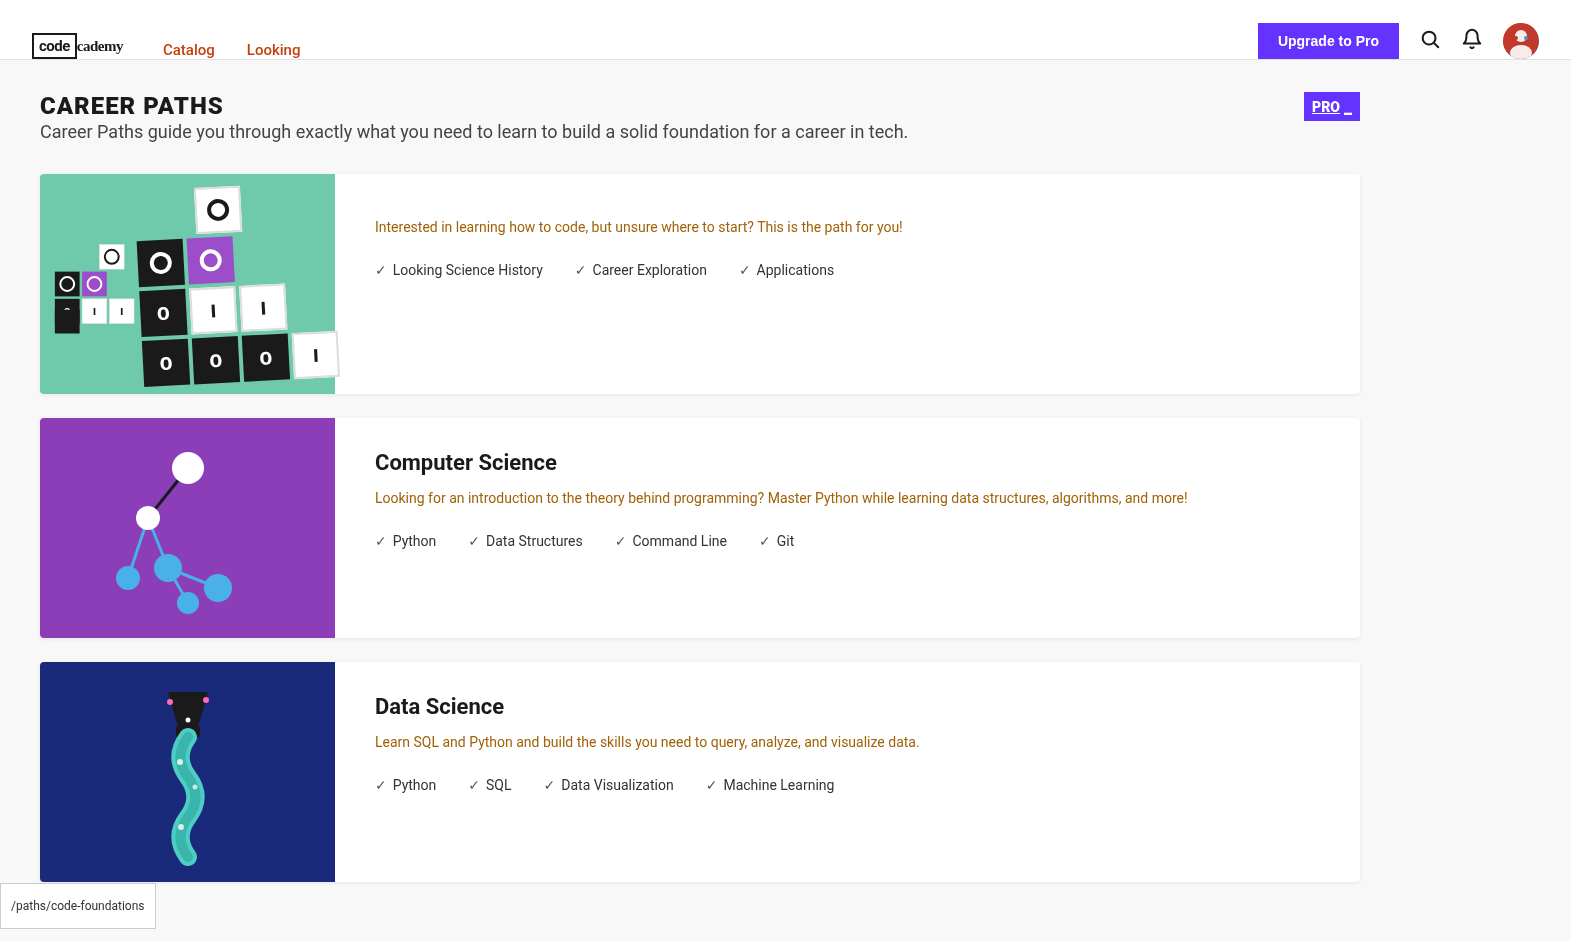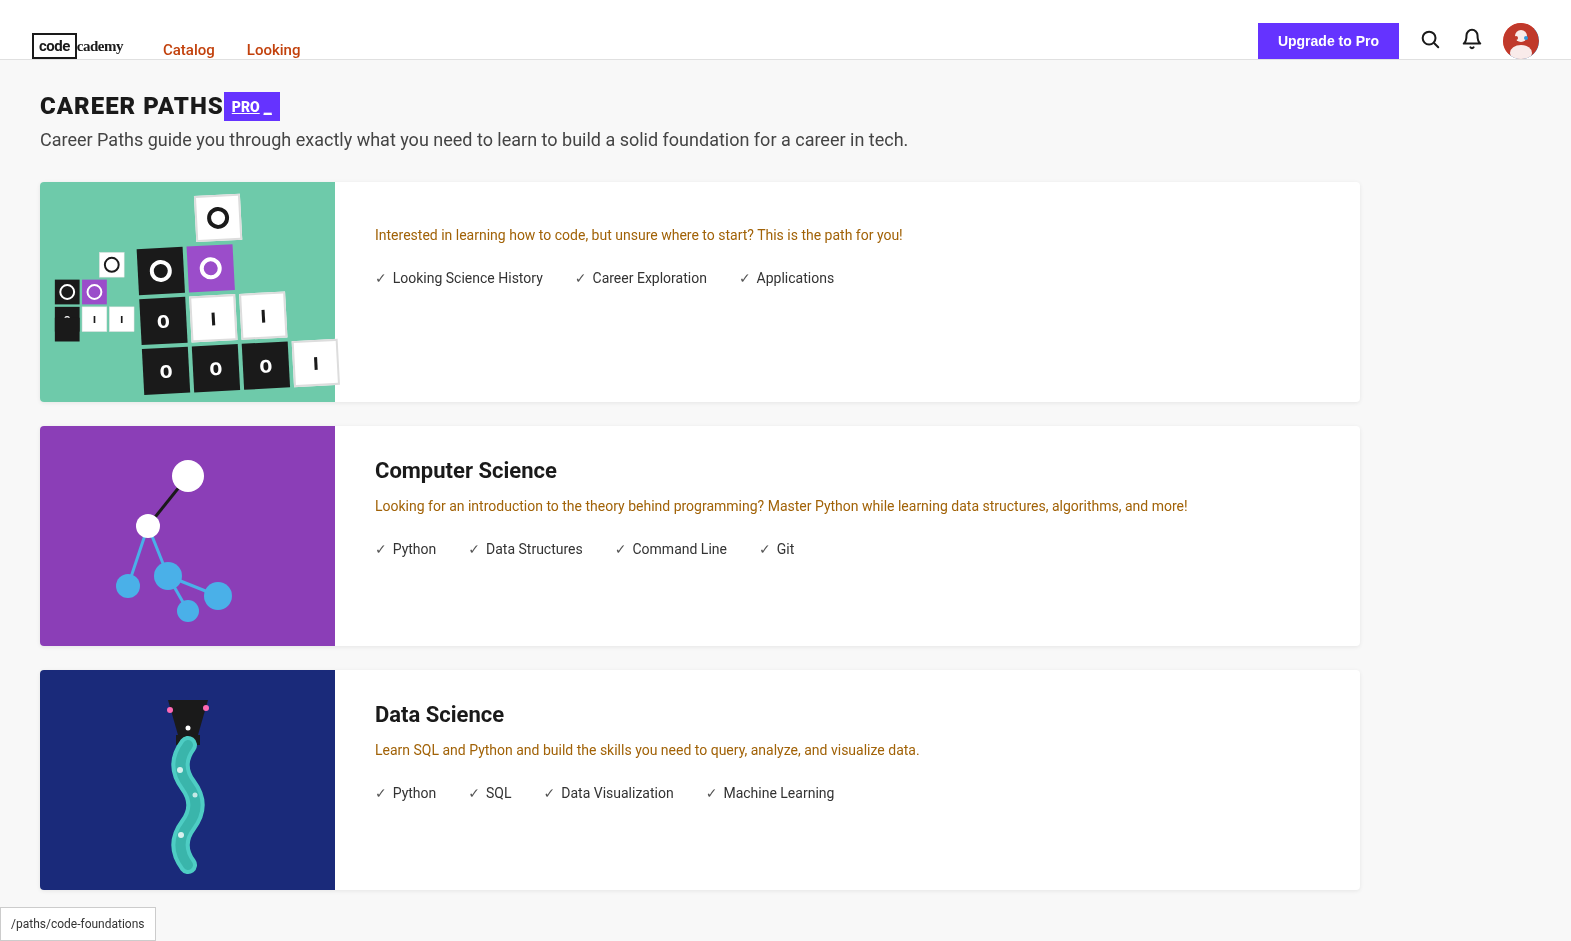--- a/index.html
+++ b/index.html
@@ -34,21 +34,21 @@
     .nav-icon { font-size: 20px; cursor: pointer; color: #1a1a1a; }
     .avatar {
       width: 36px; height: 36px; border-radius: 50%;
       background: linear-gradient(135deg, #e74c3c 50%, #3498db 50%);
       cursor: pointer; overflow: hidden; display: flex; align-items: center; justify-content: center;
     }
 
     
     .main { padding: 32px 40px; max-width: 1400px; }
 
-    .page-header { display: flex; align-items: flex-start; margin-bottom: 8px; }
+    .page-header { display: flex; align-items: flex-start; justify-content: space-between; }
     .page-title { font-size: 24px; font-weight: 900; letter-spacing: 1px; color: #1a1a1a; }
     .pro-badge {
       background: #6533ff; color: #fff; font-weight: 900; font-size: 14px;
       padding: 4px 8px; display: inline-flex; align-items: center; gap: 2px; text-decoration: underline;
     }
     .pro-badge-underscore { color: #fff; font-size: 18px; font-weight: 900; margin-left: 2px; }
     .page-subtitle { font-size: 18px; color: #444; margin-bottom: 32px; }
 
     
     .card {
@@ -66,22 +66,22 @@
 
     .card-body { padding: 32px 40px; flex: 1; }
     .card-title { font-size: 22px; font-weight: 700; margin-bottom: 12px; color: #1a1a1a; }
     .card-desc { font-size: 14px; color: #a16207; line-height: 1.6; margin-bottom: 24px; margin-top: 10px; }
     .card-tags { display: flex; flex-wrap: wrap; gap: 8px 32px; }
     .tag { display: flex; align-items: center; gap: 6px; font-size: 14px; color: #333; }
     .check { color: #555; font-size: 14px; }
 
     
     .statusbar {
-      position: fixed; bottom: 0; left: 0;
-      background: #fff; border: 1px solid #ccc; padding: 9px 10px;
+      position: fixed; bottom: 12px; left: 0;
+      background: #fff; border: 1px solid #ccc; padding: 15px 10px;
       font-size: 12px; color: #333;
     }
   </style>
 </head>
 <body>
 
 <nav class="navbar">
   <a class="logo" href="#">
     <span class="logo-code">code</span>
       <span class="logo-cademy">cademy</span>

